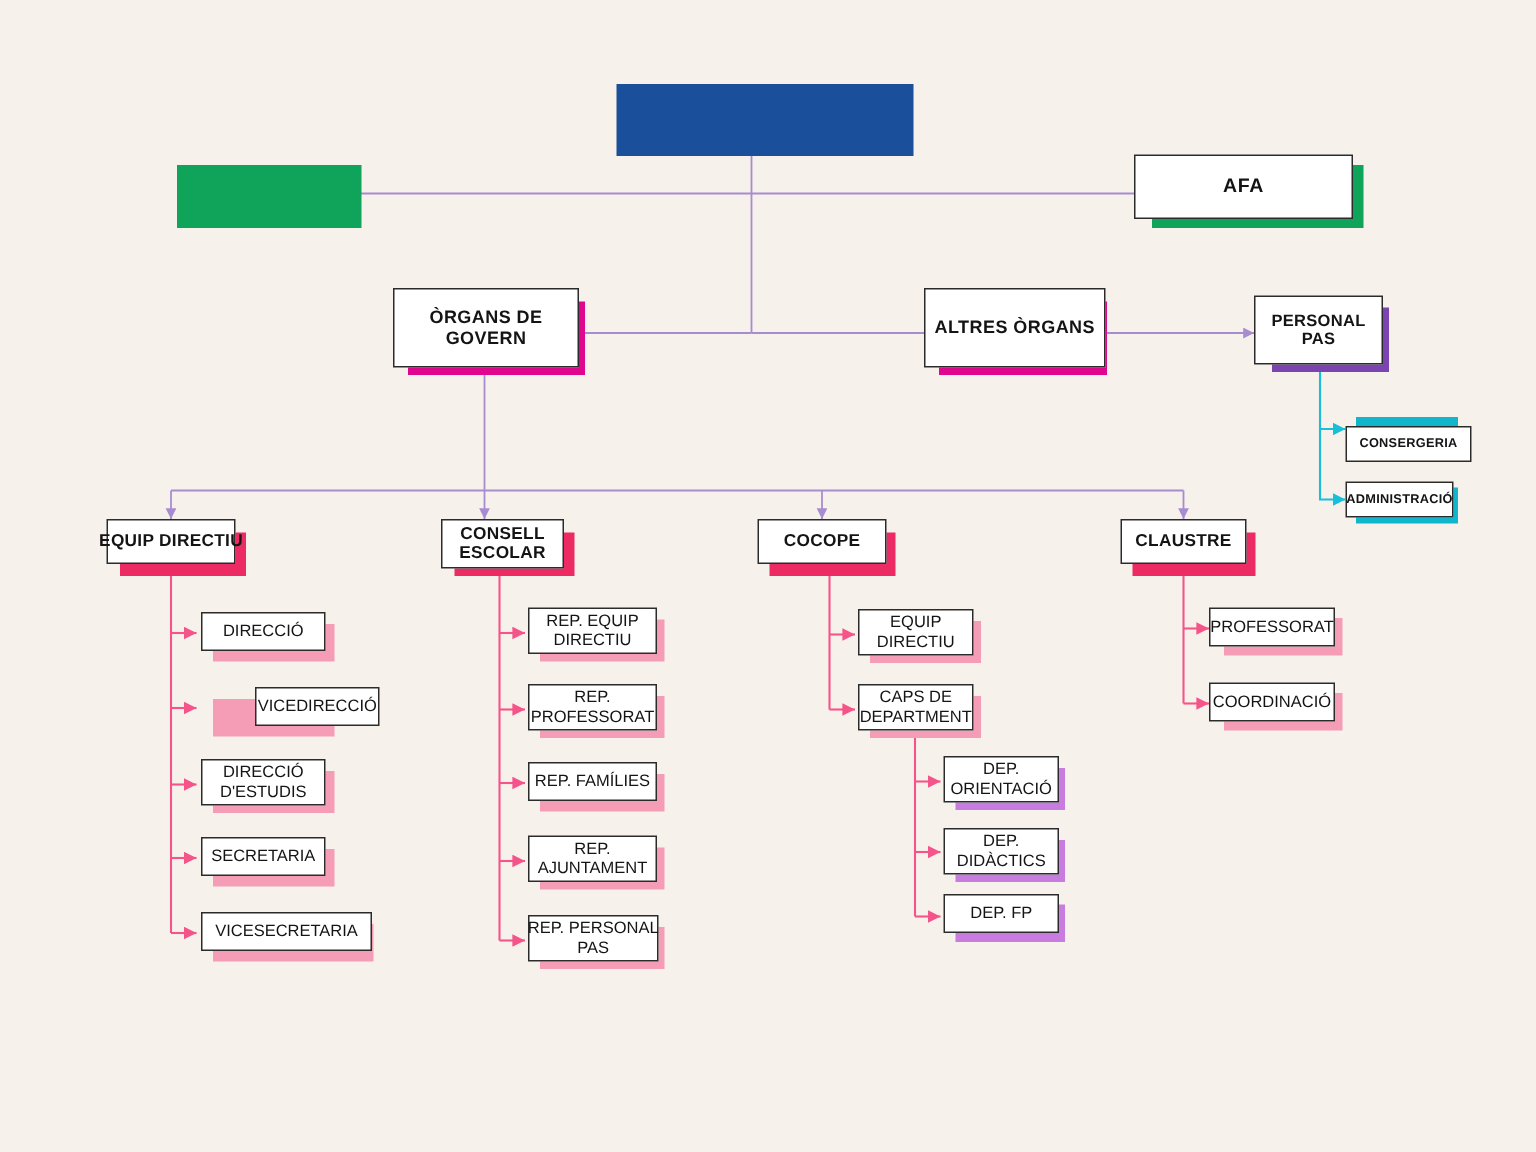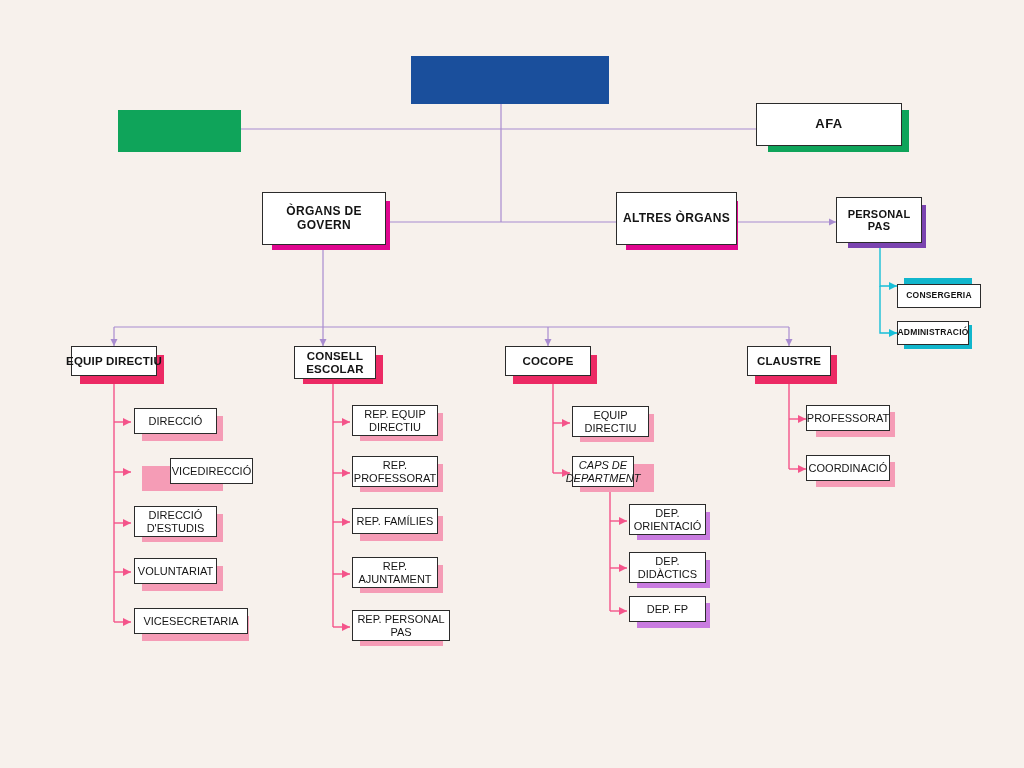--- a/index.html
+++ b/index.html
@@ -231,51 +231,51 @@
     <span class="lbl">DIRECCIÓ</span>
   </div>
   <div class="node t-leaf" style="left:134px;top:458px;width:83px;height:26px;margin-left:36px;">
     <span class="lbl" style="margin:0 -4px;">VICEDIRECCIÓ</span>
   </div>
   <div class="node t-leaf" style="left:134px;top:506px;width:83px;height:31px;">
     <span class="lbl" style="white-space:pre-line;">DIRECCIÓ
 D'ESTUDIS</span>
   </div>
   <div class="node t-leaf" style="left:134px;top:558px;width:83px;height:26px;">
-    <span class="lbl">VOLUNTARIAT</span>
+    <span class="lbl">SECRETARIA</span>
   </div>
   <div class="node t-leaf" style="left:134px;top:608px;width:114px;height:26px;">
     <span class="lbl">VICESECRETARIA</span>
   </div>
 
   <div class="node t-leaf" style="left:352px;top:405px;width:86px;height:31px;">
     <span class="lbl" style="white-space:pre-line;">REP. EQUIP
 DIRECTIU</span>
   </div>
   <div class="node t-leaf" style="left:352px;top:456px;width:86px;height:31px;">
     <span class="lbl" style="white-space:pre-line;margin:0 -4px;">REP.
 PROFESSORAT</span>
   </div>
   <div class="node t-leaf" style="left:352px;top:508px;width:86px;height:26px;">
     <span class="lbl" style="margin:0 -3px;">REP. FAMÍLIES</span>
   </div>
   <div class="node t-leaf" style="left:352px;top:557px;width:86px;height:31px;">
     <span class="lbl" style="white-space:pre-line;margin:0 -4px;">REP.
 AJUNTAMENT</span>
   </div>
-  <div class="node t-leaf" style="left:352px;top:610px;width:98px;height:31px;">
+  <div class="node t-leaf" style="left:352px;top:610px;width:87px;height:31px;">
     <span class="lbl" style="white-space:pre-line;margin:0 -6px;">REP. PERSONAL
 PAS</span>
   </div>
 
   <div class="node t-leaf" style="left:572px;top:406px;width:77px;height:31px;">
     <span class="lbl" style="white-space:pre-line;">EQUIP
 DIRECTIU</span>
   </div>
-  <div class="node t-leaf" style="left:572px;top:456px;width:62px;height:31px;font-style:italic;">
+  <div class="node t-leaf" style="left:572px;top:456px;width:77px;height:31px;">
     <span class="lbl" style="white-space:pre-line;margin:0 -7px;">CAPS DE
 DEPARTMENT</span>
   </div>
   <div class="node t-leaf" style="left:629px;top:504px;width:77px;height:31px;">
     <span class="lbl" style="white-space:pre-line;margin:0 -3px;">DEP.
 ORIENTACIÓ</span>
   </div>
   <div class="node t-leaf" style="left:629px;top:552px;width:77px;height:31px;">
     <span class="lbl" style="white-space:pre-line;">DEP.
 DIDÀCTICS</span>

